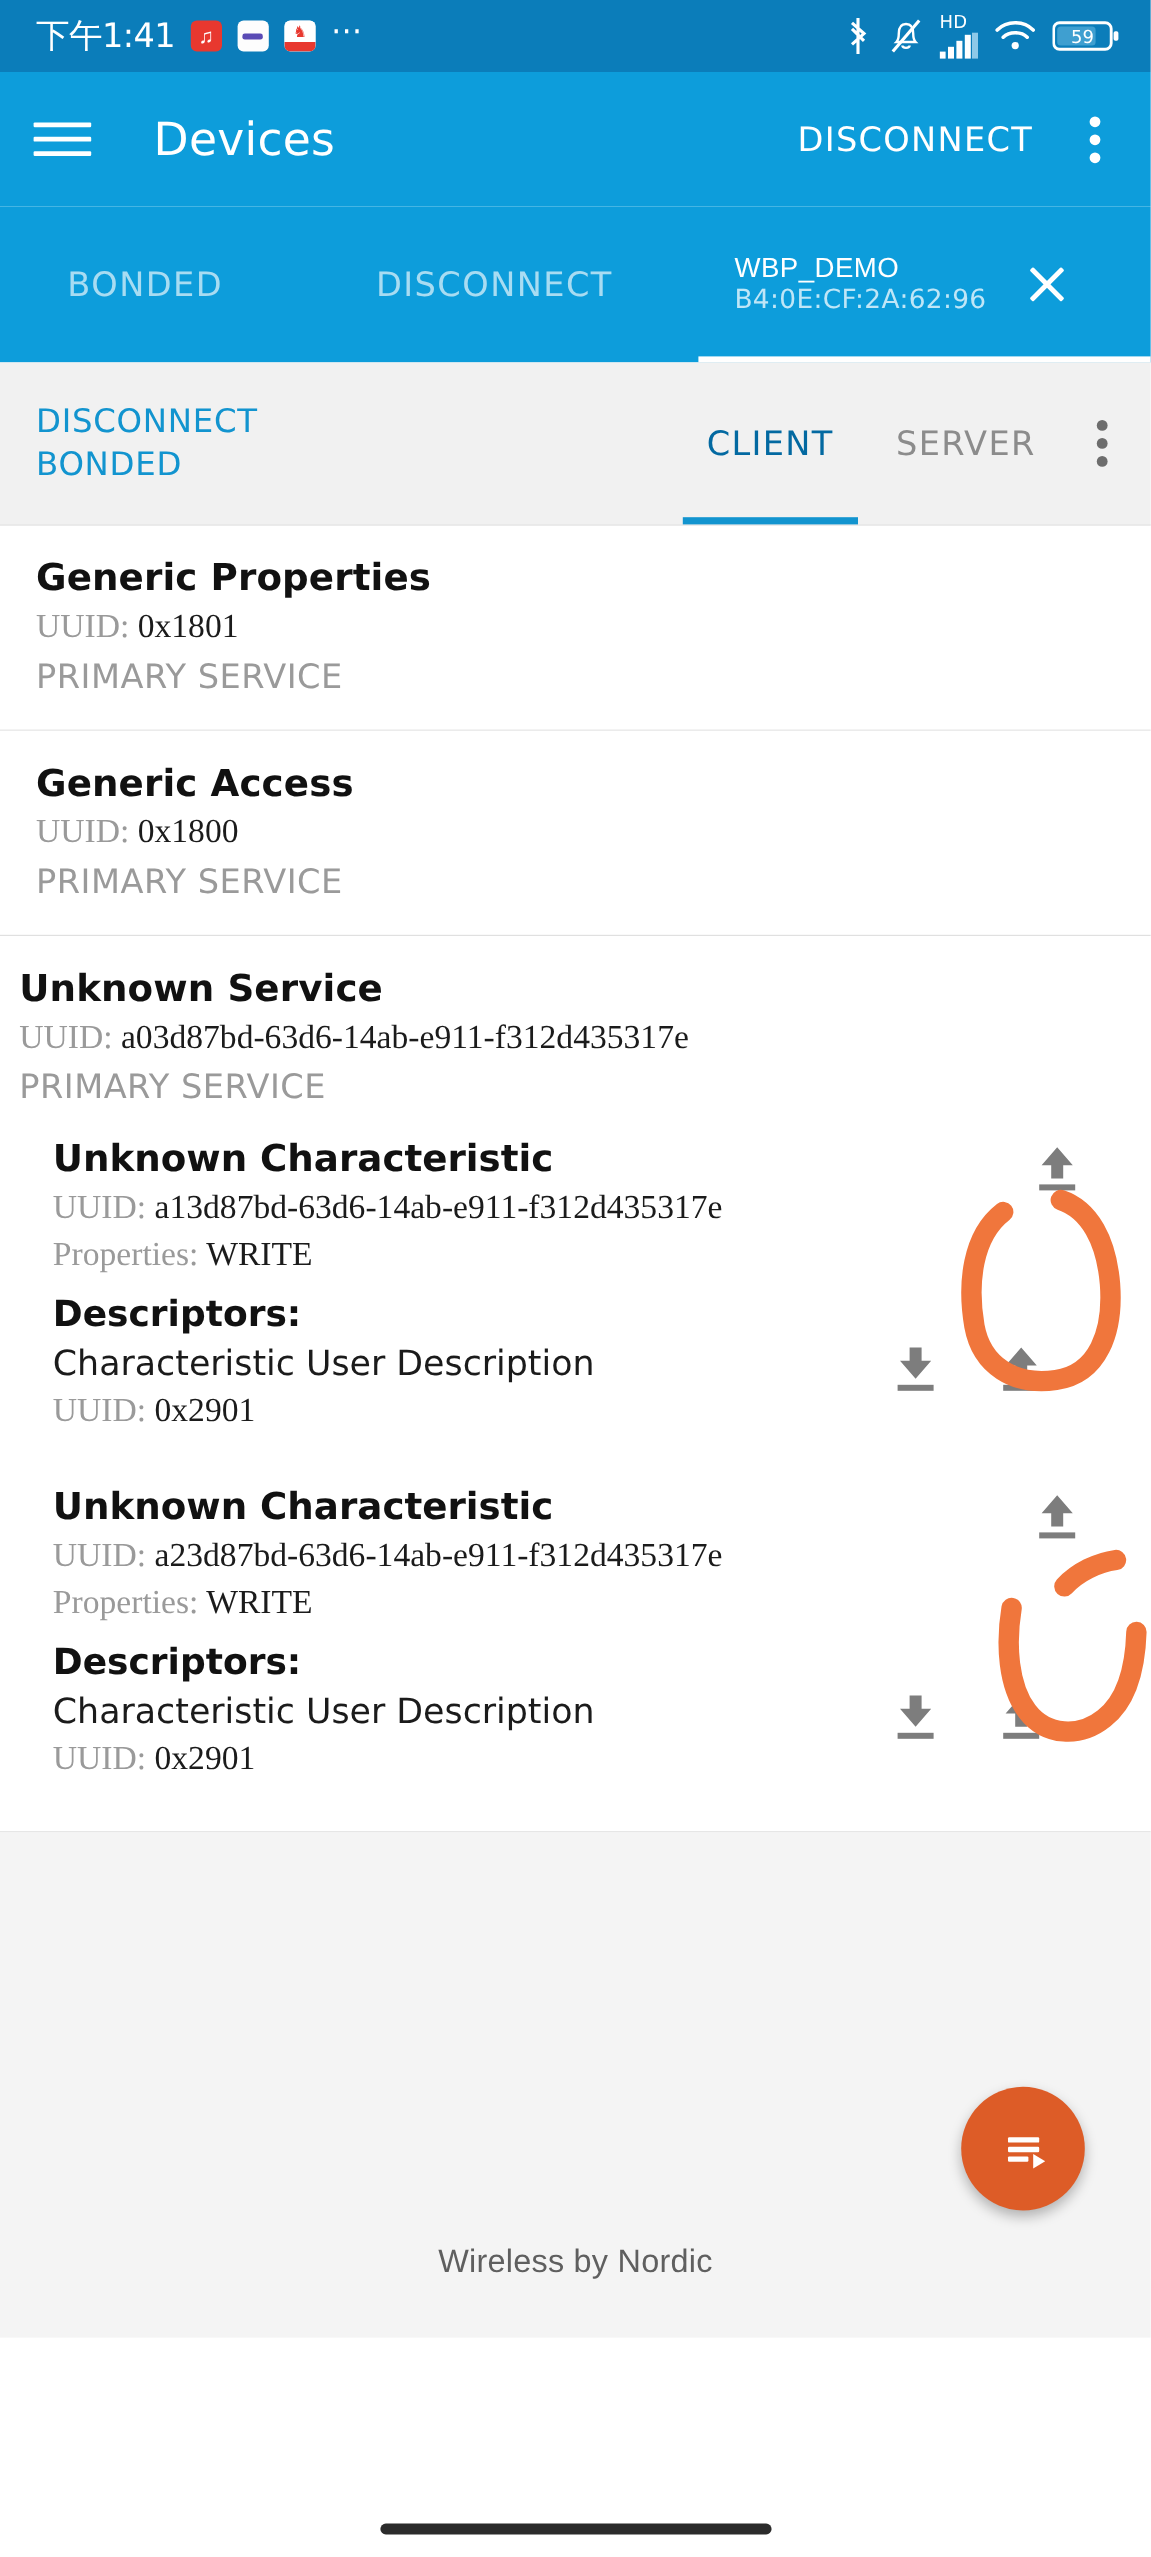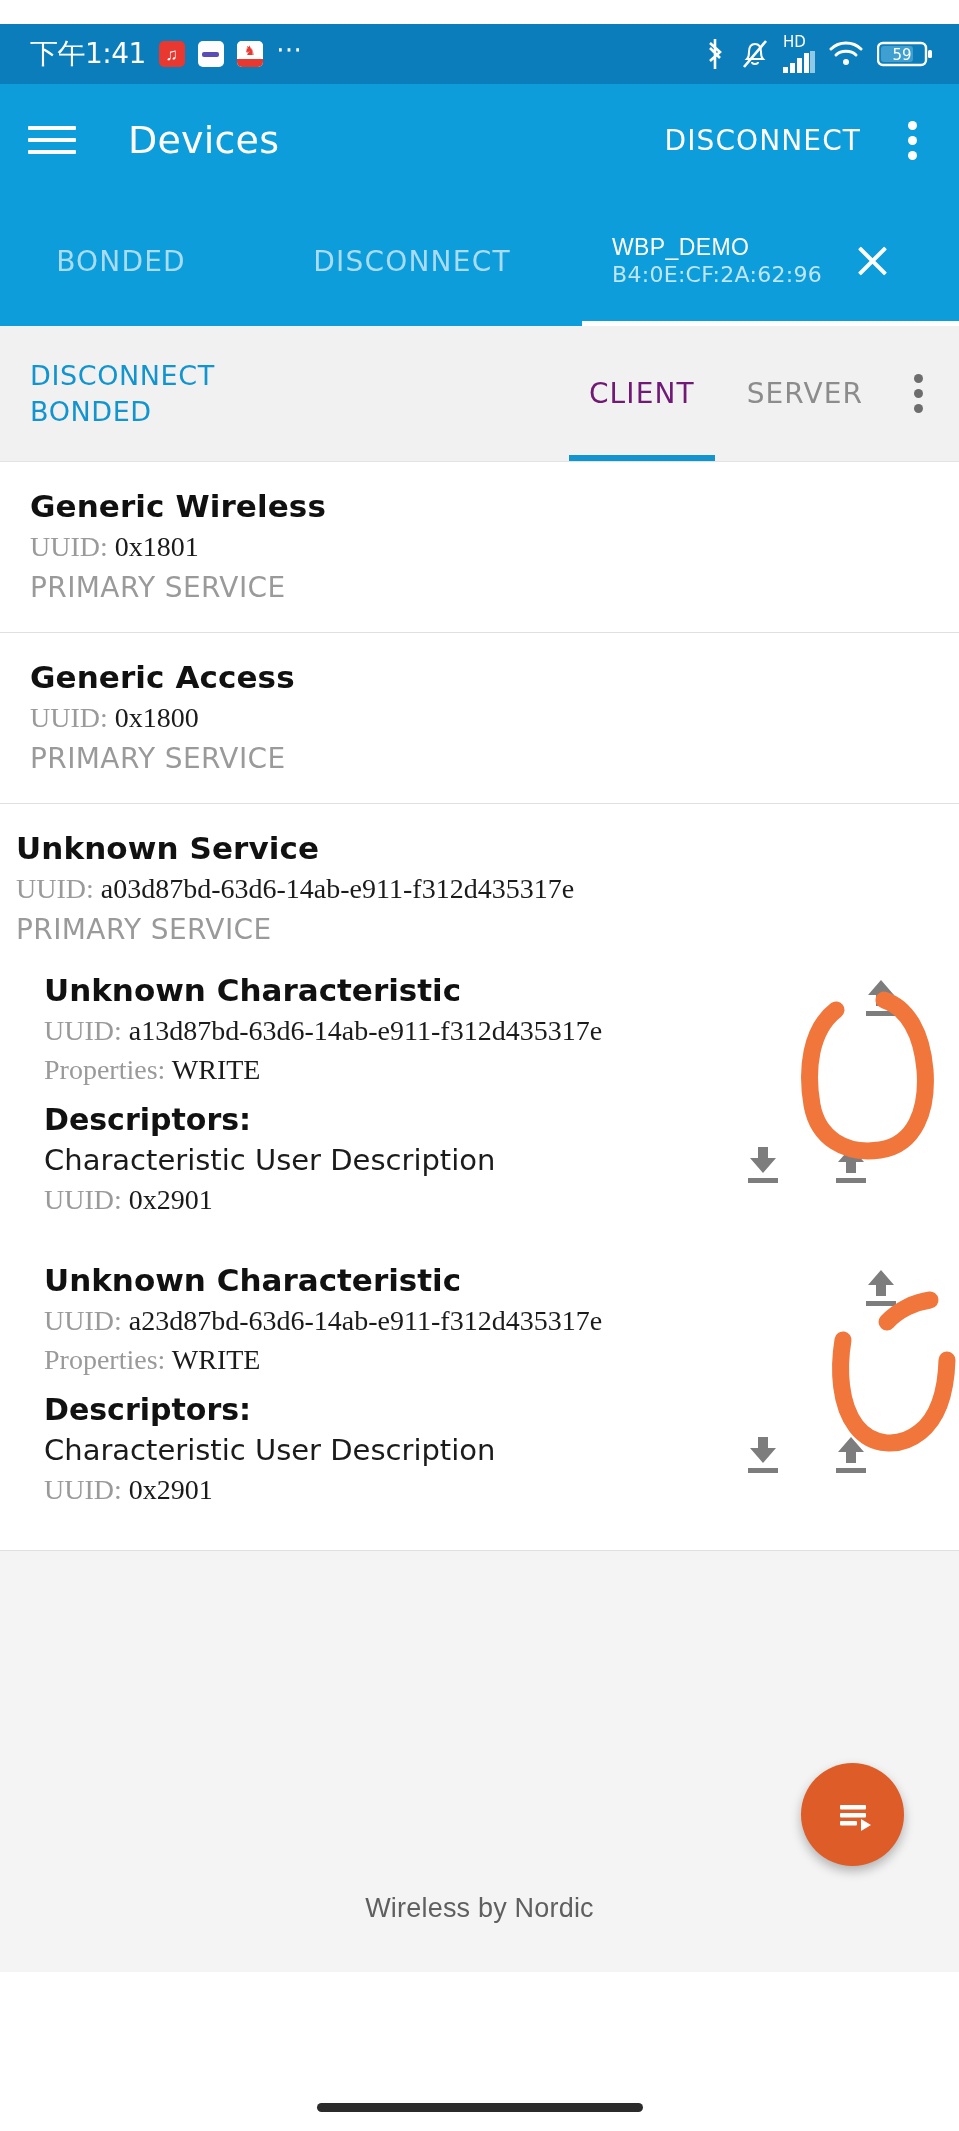--- a/index.html
+++ b/index.html
@@ -17,21 +17,20 @@
 
   
   .status-bar {
     height: 60px;
     background: #0b7dba;
     display: flex;
     align-items: center;
     justify-content: space-between;
     padding: 0 26px 0 30px;
     box-sizing: border-box;
-    margin-top: 24px;
   }
   .status-left {
     display: flex;
     align-items: center;
     gap: 13px;
   }
   .status-time {
     color: #ffffff;
     font-size: 28px;
     letter-spacing: -0.5px;
@@ -229,21 +228,21 @@
     font-size: 28px;
     letter-spacing: 1.1px;
     padding: 0 26px;
     height: 135px;
     display: flex;
     align-items: center;
     position: relative;
     cursor: pointer;
     font-family: "DejaVu Sans", sans-serif;
   }
-  .cs-tab.active { color: #701a75; }
+  .cs-tab.active { color: #0369a1; }
   .cs-tab.inactive { color: #8c8c8c; }
   .cs-tab.active::after {
     content: "";
     position: absolute;
     left: 6px;
     right: 6px;
     bottom: 0;
     height: 6px;
     background: #1294cf;
   }
@@ -457,21 +456,21 @@
   <div class="kebab kebab-dark cs-kebab">
       <i></i>
       <i></i>
       <i></i>
     </div>
 </div>
 
 <div class="list">
 
   <div class="service-item">
-    <div class="service-name">Generic Wireless</div>
+    <div class="service-name">Generic Properties</div>
     <div class="row-line">
       <span class="lbl">UUID:</span>
       <span>0x1801</span>
     </div>
     <div class="service-kind">PRIMARY SERVICE</div>
   </div>
 
   <div class="service-item">
     <div class="service-name">Generic Access</div>
     <div class="row-line">

